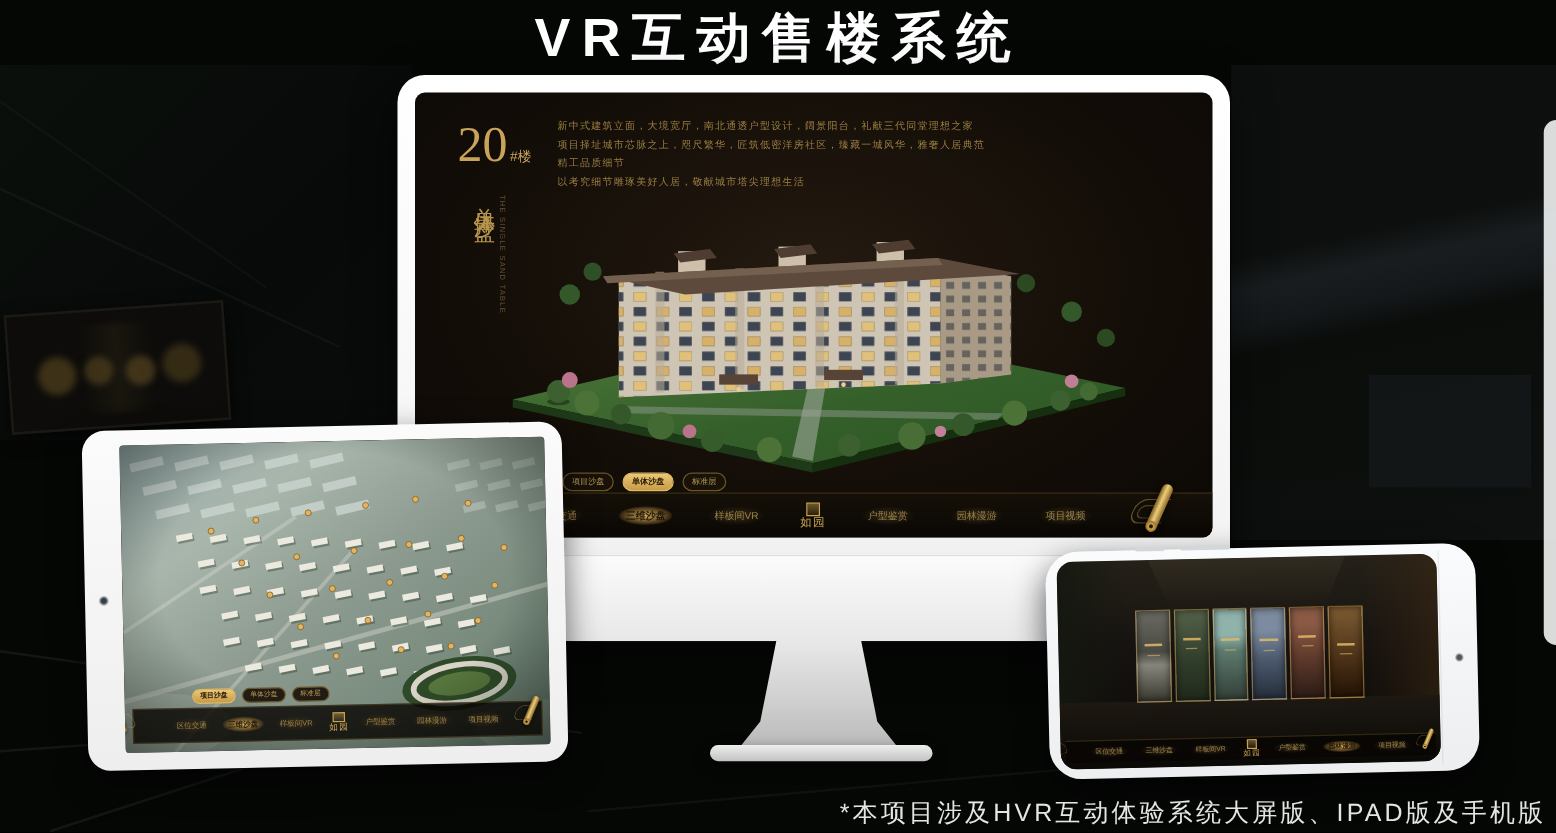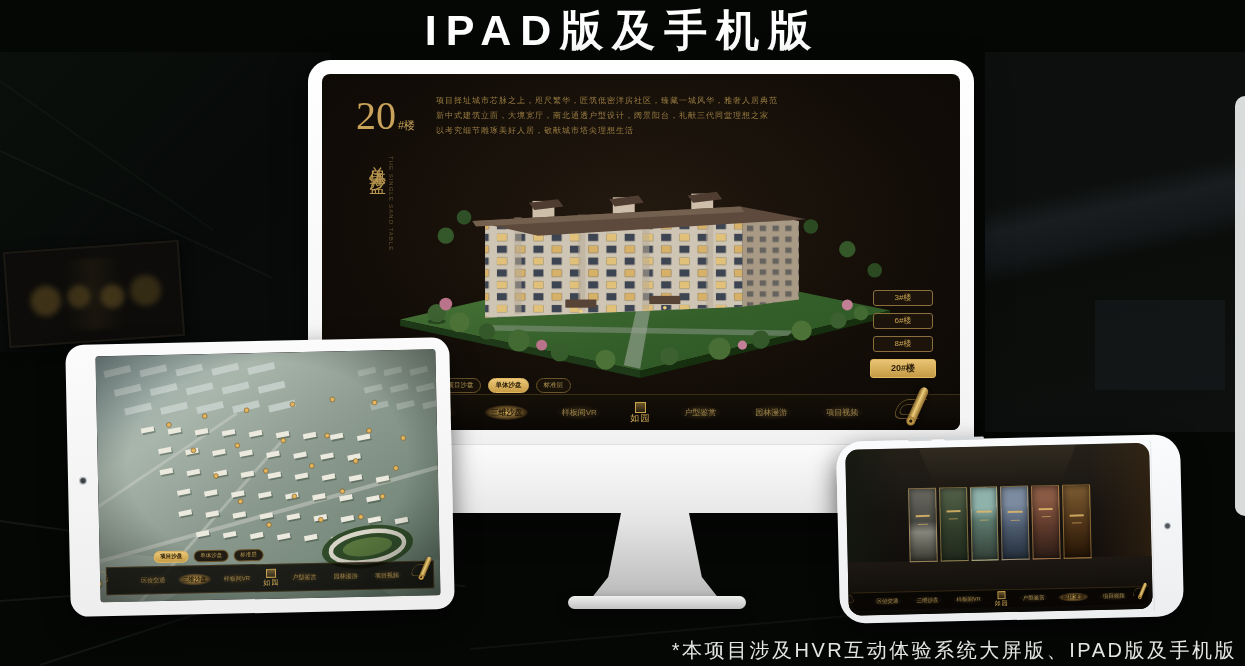--- a/index.html
+++ b/index.html
@@ -46,21 +46,21 @@
     border:1px solid rgba(190,150,70,.5);border-right:none;border-radius:9px 0 0 9px;transform:skewX(-24deg);}
   .scroll-icon .lines2{position:absolute;left:0;top:19px;width:18px;height:9px;
     border:1px solid rgba(190,150,70,.4);border-right:none;border-radius:6px 0 0 6px;transform:skewX(-24deg);}
   .scroll-icon .rod{position:absolute;left:13px;top:1px;width:9px;height:40px;border-radius:5px;
     background:linear-gradient(90deg,#7a5a22,#eccd78 45%,#8a6628);transform:rotate(24deg);
     box-shadow:0 2px 5px rgba(0,0,0,.6);}
   .scroll-icon .rod::after{content:"";position:absolute;left:0;bottom:-1px;width:9px;height:9px;border-radius:50%;
     background:radial-gradient(circle,#2a1d0a 18%,#caa34f 32%,#8a6628 75%);}
 
   
-  #monitor{position:absolute;left:308px;top:60px;width:666px;height:452px;border-radius:22px;
+  #monitor{position:absolute;left:318px;top:60px;width:666px;height:452px;border-radius:22px;
     background:linear-gradient(180deg,#ffffff,#f4f4f4 80%,#e4e4e4);box-shadow:0 12px 34px rgba(0,0,0,.55);}
   #m-screen{position:absolute;left:14px;top:14px;width:638px;height:356px;border-radius:8px;overflow:hidden;
     background:radial-gradient(ellipse at 50% 42%,#241a10 0%,#140e08 58%,#0b0805 100%);}
   #m-title{position:absolute;left:34px;top:22px;color:#c9a35a;}
   #m-title .num{font-family:"Liberation Serif",serif;font-size:40px;line-height:1;}
   #m-title .suffix{font-size:11px;margin-left:2px;}
   #m-vert{position:absolute;left:44px;top:78px;writing-mode:vertical-rl;text-orientation:upright;
     font-family:"Liberation Serif",serif;font-size:17px;letter-spacing:4px;color:#b8954e;}
   #m-vert-en{position:absolute;left:66px;top:82px;writing-mode:vertical-rl;font-size:6px;
     letter-spacing:1px;color:rgba(180,150,90,.5);}
@@ -148,32 +148,33 @@
   <div class="road" style="left:0;top:80px;width:260px;transform:rotate(35deg);opacity:.5"></div>
   <div class="road" style="left:0;top:520px;width:470px;transform:rotate(8deg)"></div>
   <div class="road" style="left:40px;top:664px;width:430px;transform:rotate(-18deg)"></div>
   <div class="road" style="left:0;top:600px;width:310px;transform:rotate(-4deg)"></div>
   <div class="road" style="left:470px;top:648px;width:520px;transform:rotate(-5deg);opacity:.7"></div>
   <div class="bg-el" id="bg-plaque">
       <div class="ink"></div>
     </div>
   <div class="bg-el" id="bg-sliver"></div>
 
-  <div id="main-title">IPAD版及手机版</div>
+  <div id="main-title">VR互动售楼系统</div>
 
   <div id="monitor">
     <div id="m-screen">
       <div id="m-title">
         <span class="num">20</span><span class="suffix">#楼</span>
       </div>
       <div id="m-vert">单体沙盘</div>
       <div id="m-vert-en">THE SINGLE SAND TABLE</div>
       <div id="m-desc">
+        <div>新中式建筑立面，大境宽厅，南北通透户型设计，阔景阳台，礼献三代同堂理想之家</div>
         <div>项目择址城市芯脉之上，咫尺繁华，匠筑低密洋房社区，臻藏一城风华，雅奢人居典范</div>
-        <div>新中式建筑立面，大境宽厅，南北通透户型设计，阔景阳台，礼献三代同堂理想之家</div>
+        <div>精工品质细节</div>
         <div>以考究细节雕琢美好人居，敬献城市塔尖理想生活</div>
       </div>
 
       <svg id="m-building" viewBox="0 0 640 300">
         <defs>
           <linearGradient id="gPlot" x1="0" y1="0" x2="1" y2="1">
             <stop offset="0" stop-color="#4d7a3c"></stop>
               <stop offset=".55" stop-color="#35602a"></stop>
               <stop offset="1" stop-color="#2a5222"></stop>
           </linearGradient>
@@ -240,26 +241,20 @@
           <circle cx="495" cy="224" r="11" fill="#4d7238"></circle>
             <circle cx="535" cy="213" r="9" fill="#3d6030"></circle>
           <circle cx="560" cy="205" r="8" fill="#446a33"></circle>
           <circle cx="105" cy="195" r="7" fill="#b9738a"></circle>
             <circle cx="545" cy="196" r="6" fill="#c07f95"></circle>
           <circle cx="210" cy="240" r="6" fill="#b9738a"></circle>
             <circle cx="430" cy="240" r="5" fill="#c58099"></circle>
         </g>
       </svg>
 
-      <div id="m-floors">
-        <div class="floor-btn">3#楼</div>
-        <div class="floor-btn">6#楼</div>
-        <div class="floor-btn">8#楼</div>
-        <div class="floor-btn active">20#楼</div>
-      </div>
 
       <div id="m-tabs">
         <span class="pill">项目沙盘</span>
         <span class="pill active">单体沙盘</span>
         <span class="pill">标准层</span>
       </div>
 
       <div class="m-nav">
         <div class="row">
           <span class="nav-item">区位交通</span>

